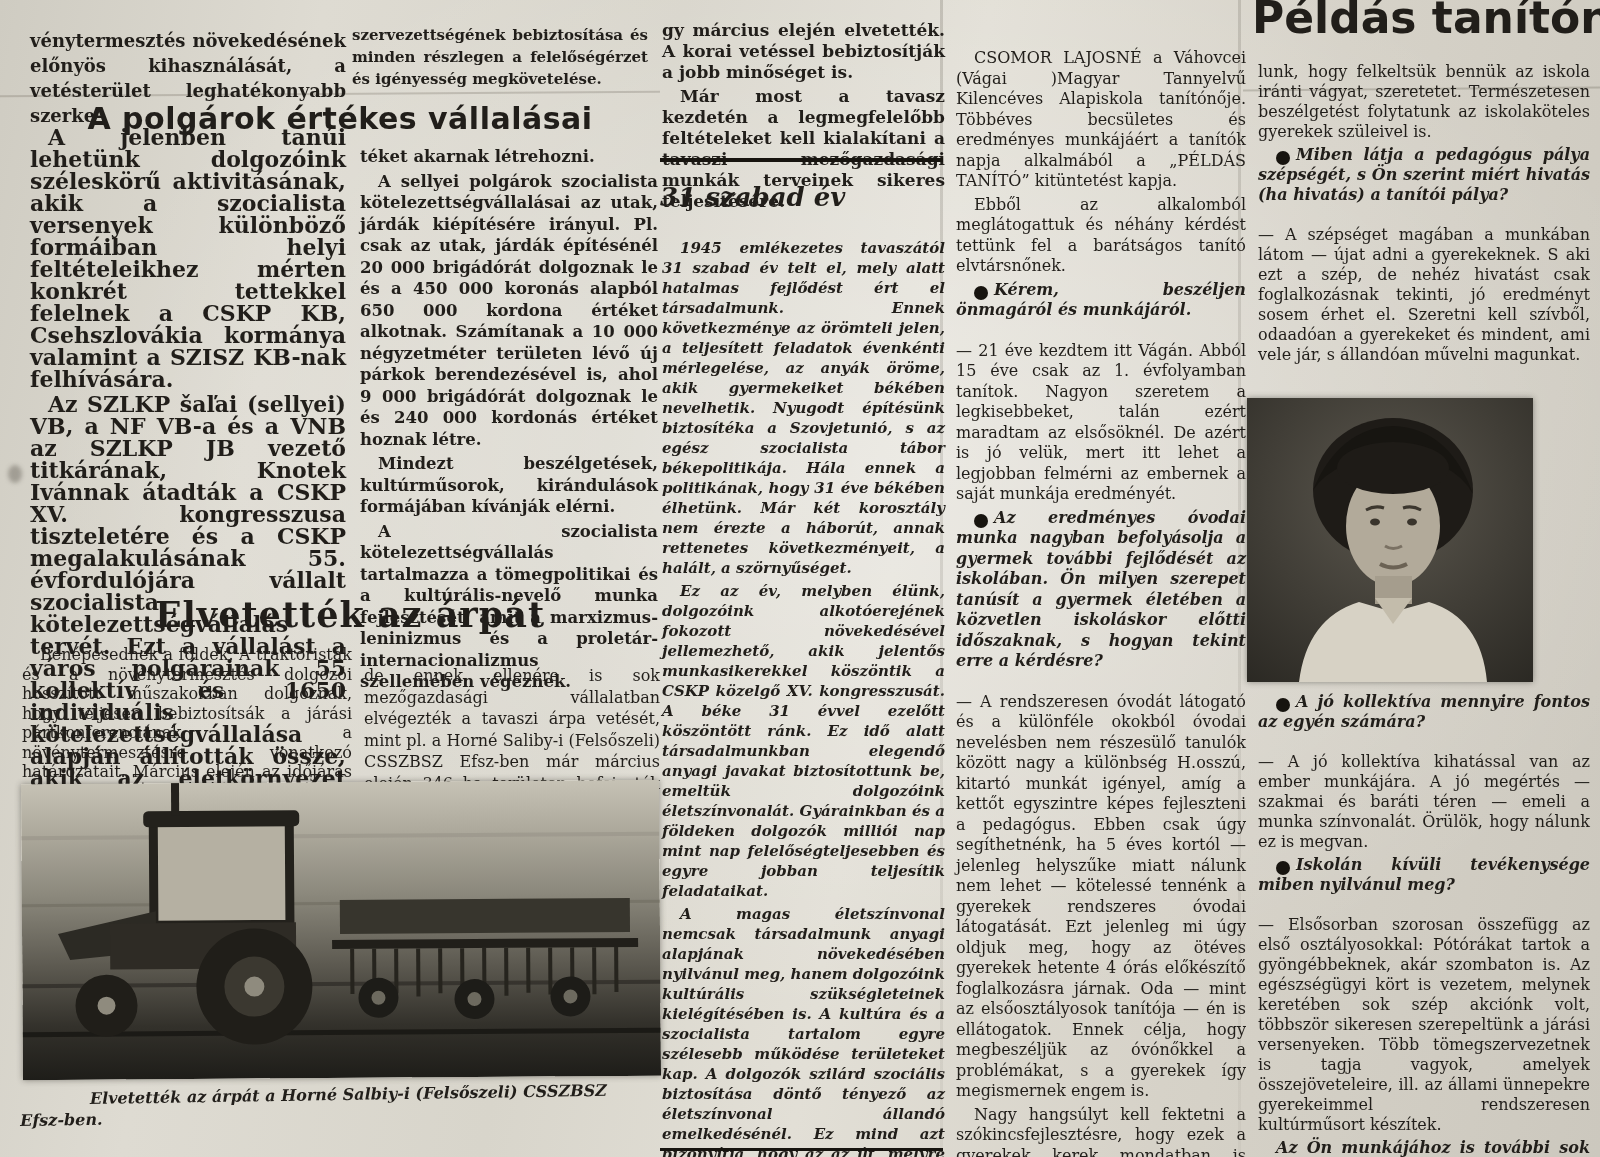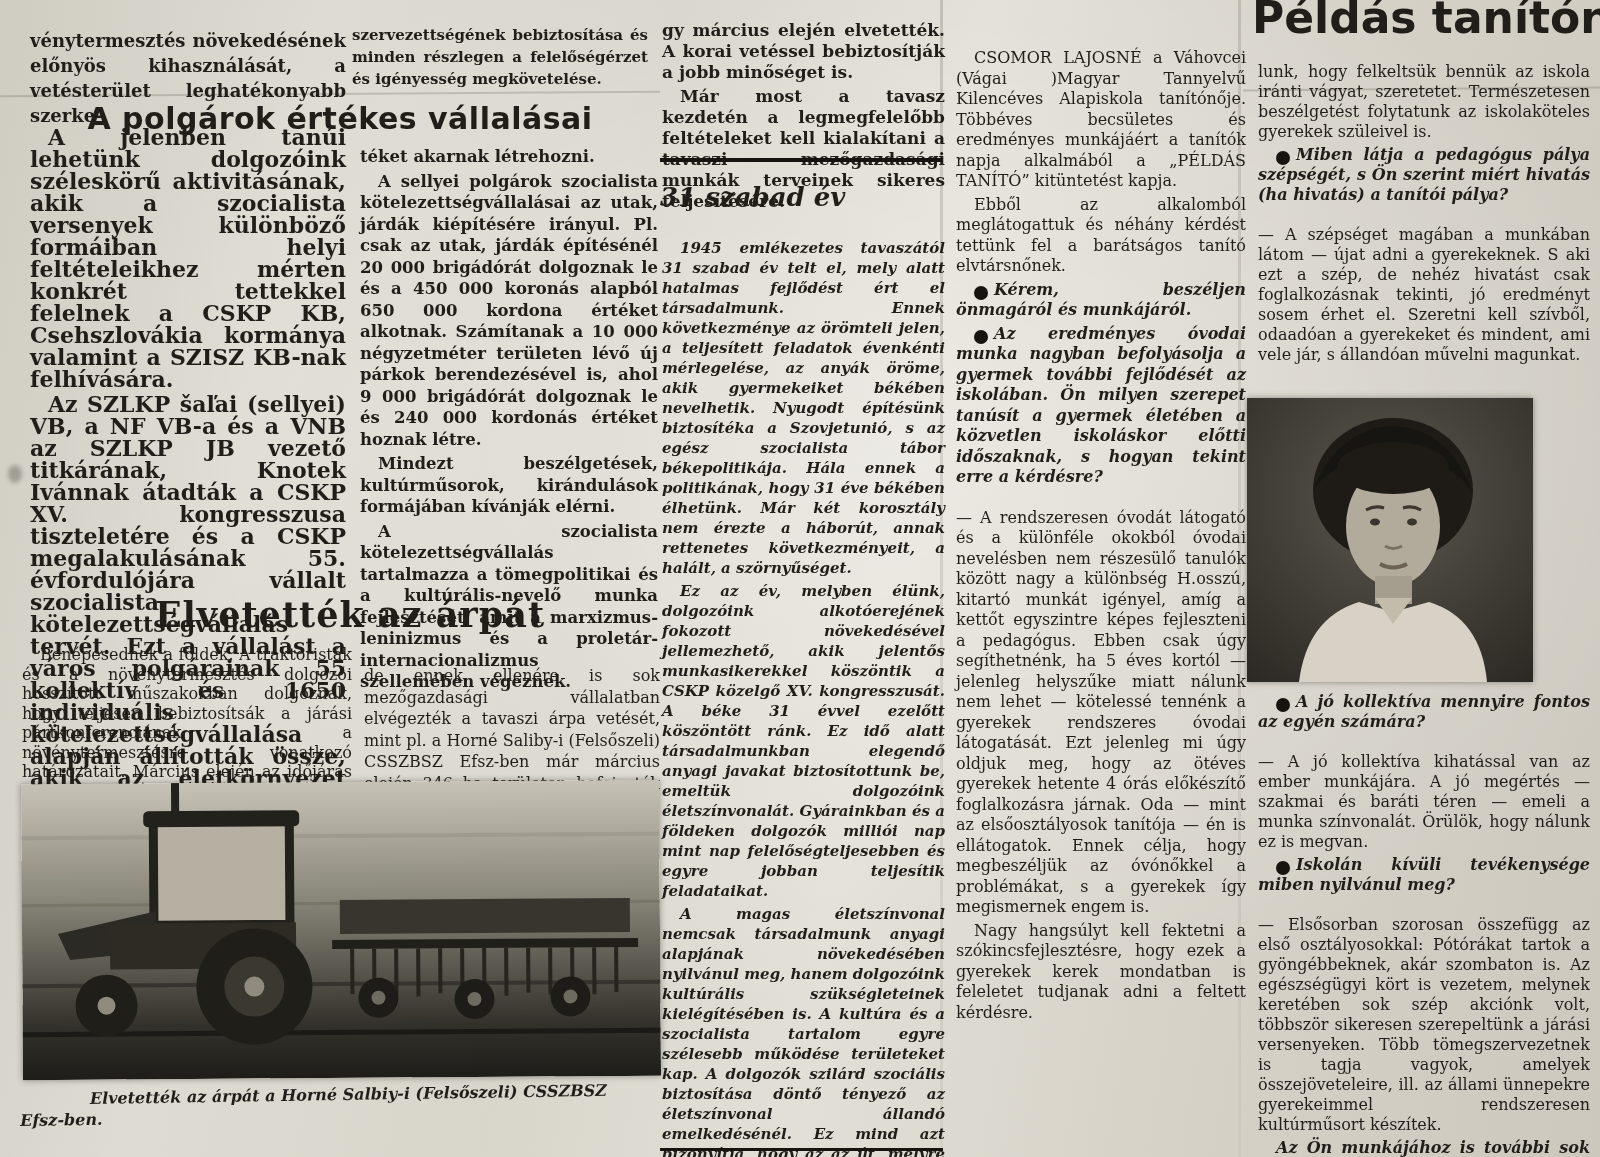--- a/index.html
+++ b/index.html
@@ -152,20 +152,21 @@
 
   </div>
   <div class="rule" style="left:660px;top:1148px;width:283px;height:3px;"></div>
 
   <div class="h-peldas" style="left:1252px;top:-8px;width:348px;">Példás tanítónő</div>
 
   <div class="col t-int1" style="left:956px;top:48px;width:290px;">
     <p>CSOMOR LAJOSNÉ a Váhovcei (Vágai )Magyar Tannyelvű Kilencéves Alapiskola tanítónője. Többéves becsületes és eredményes munkájáért a tanítók napja alkalmából a „PÉLDÁS TANÍTÓ” kitüntetést kapja.</p>
     <p>Ebből az alkalomból meglátogattuk és néhány kérdést tettünk fel a barátságos tanító elvtársnőnek.</p>
     <p class="question"><span class="qmark">✱</span><span>Kérem, beszéljen önmagáról és munkájáról.</span></p>
+    <p class="noind">— 21 éve kezdtem itt Vágán. Abból 15 éve csak az 1. évfolyamban tanítok. Nagyon szeretem a legkisebbeket, talán ezért maradtam az elsősöknél. De azért is jó velük, mert itt lehet a legjobban felmérni az embernek a saját munkája eredményét.</p>
     <p class="question"><span class="qmark">✱</span><span>Az eredményes óvodai munka nagyban befolyásolja a gyermek további fejlődését az iskolában. Ön milyen szerepet tanúsít a gyermek életében a közvetlen iskoláskor előtti időszaknak, s hogyan tekint erre a kérdésre?</span></p>
     <p class="noind">— A rendszeresen óvodát látogató és a különféle okokból óvodai nevelésben nem részesülő tanulók között nagy a különbség H.osszú, kitartó munkát igényel, amíg a kettőt egyszintre képes fejleszteni a pedagógus. Ebben csak úgy segíthetnénk, ha 5 éves kortól — jelenleg helyszűke miatt nálunk nem lehet — kötelessé tennénk a gyerekek rendszeres óvodai látogatását. Ezt jelenleg mi úgy oldjuk meg, hogy az ötéves gyerekek hetente 4 órás előkészítő foglalkozásra járnak. Oda — mint az elsőosztályosok tanítója — én is ellátogatok. Ennek célja, hogy megbeszéljük az óvónőkkel a problémákat, s a gyerekek így megismernek engem is.</p>
     <p>Nagy hangsúlyt kell fektetni a szókincsfejlesztésre, hogy ezek a gyerekek kerek mondatban is feleletet tudjanak adni a feltett kérdésre.</p>
 
   </div>
 
   <div class="col t-int2" style="left:1258px;top:42px;width:332px;">
     <p class="noind">lunk, hogy felkeltsük bennük az iskola iránti vágyat, szeretetet. Természetesen beszélgetést folytatunk az iskolaköteles gyerekek szüleivel is.</p>
     <p class="question"><span class="qmark">✱</span><span>Miben látja a pedagógus pálya szépségét, s Ön szerint miért hivatás (ha hivatás) a tanítói pálya?</span></p>
     <p class="noind">— A szépséget magában a munkában látom — újat adni a gyerekeknek. S aki ezt a szép, de nehéz hivatást csak foglalkozásnak tekinti, jó eredményt sosem érhet el. Szeretni kell szívből, odaadóan a gyerekeket és mindent, ami vele jár, s állandóan művelni magunkat.</p>

